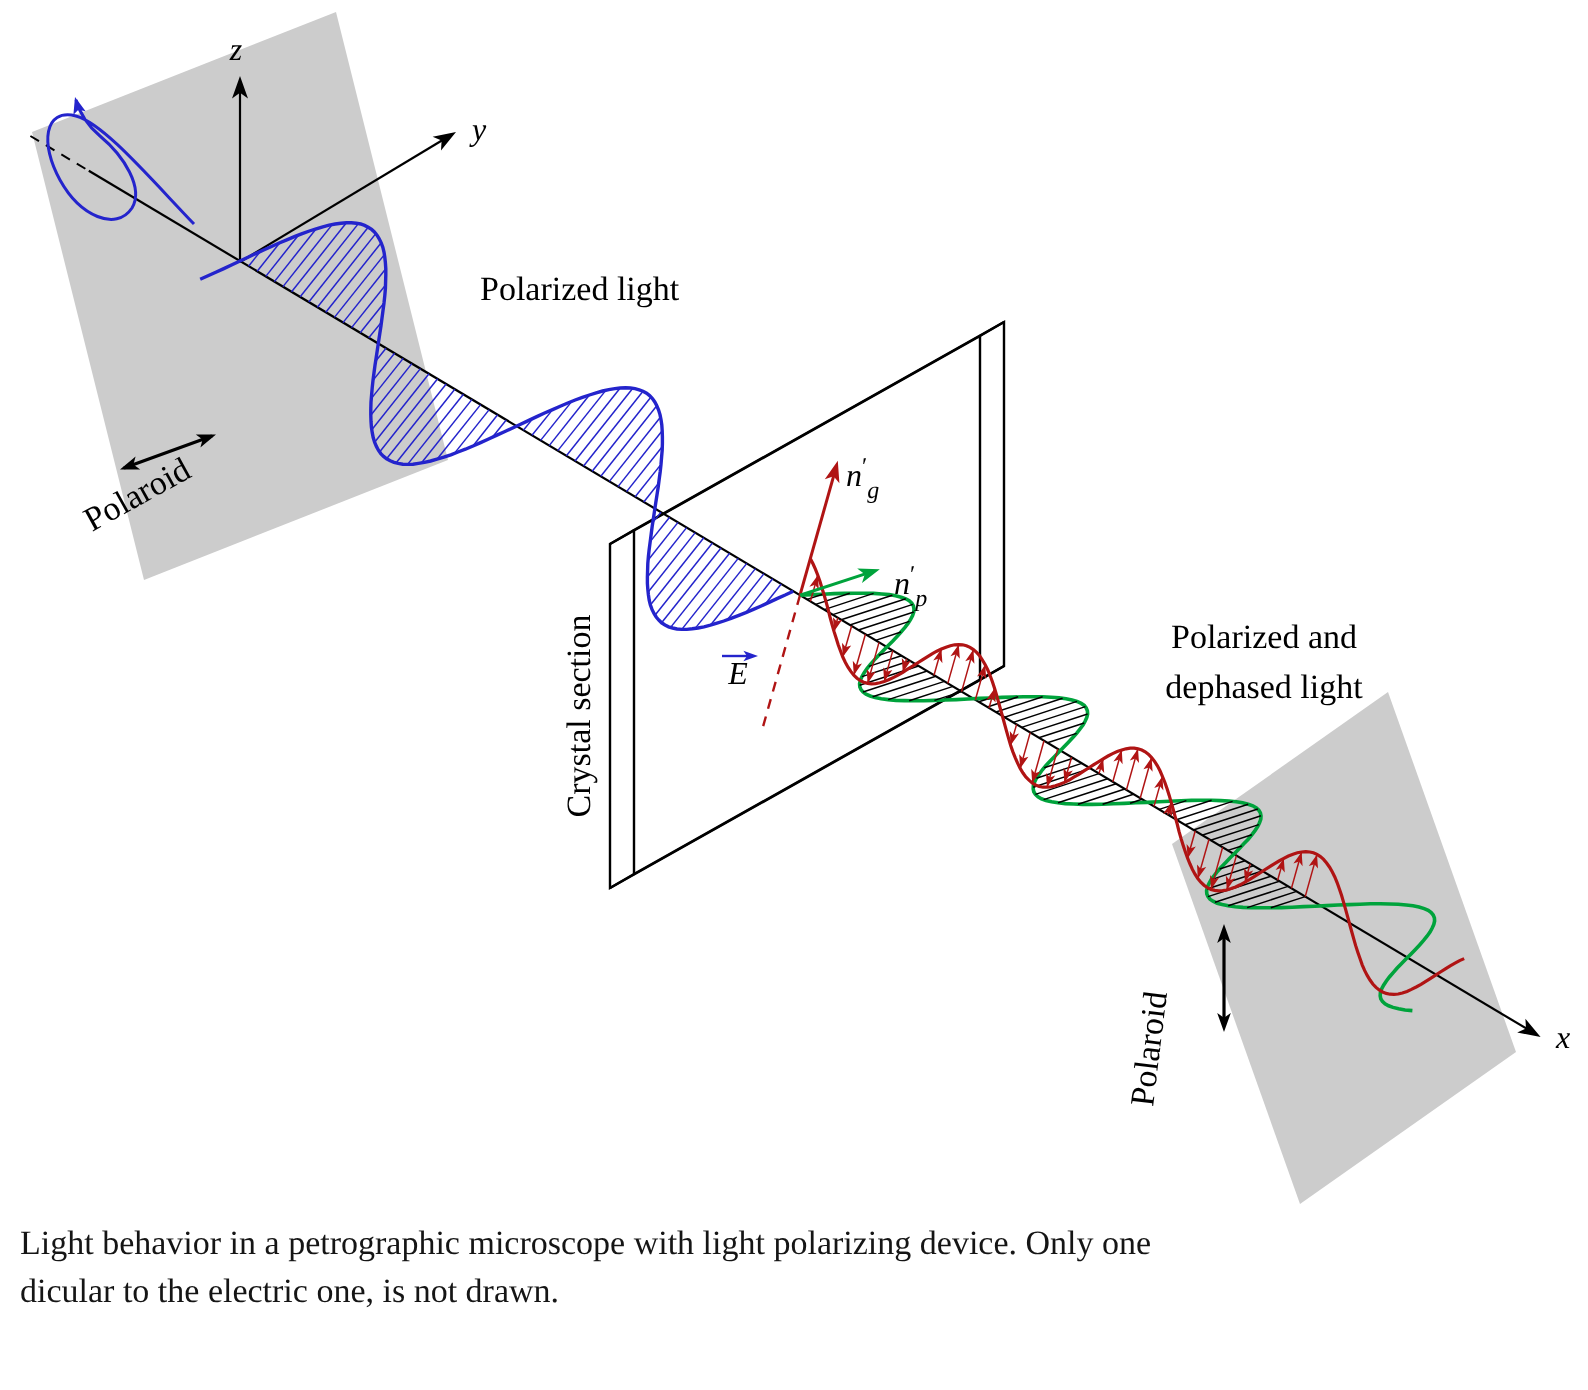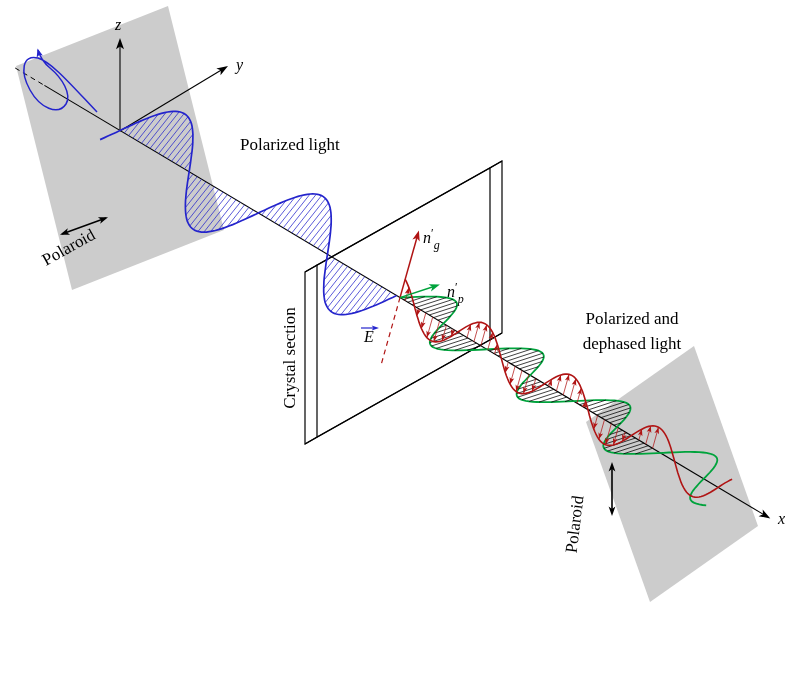--- a/index.html
+++ b/index.html
@@ -254,14 +254,16 @@
     <text class="t17" x="580" y="525" text-anchor="middle" transform="rotate(-83 580 525)" fill="#b9b9b9">Polaroid</text>
 
     <text class="t16" x="423" y="243" fill="#b01414"><tspan class="it">n</tspan><tspan dy="-6" font-size="12">′</tspan><tspan dy="12" font-size="12" class="it">g</tspan></text>
 
     <text class="t16" x="447" y="297" fill="#00a33c"><tspan class="it">n</tspan><tspan dy="-6" font-size="12">′</tspan><tspan dy="12" font-size="12" class="it">p</tspan></text>
 
     <text class="t16 it" x="369" y="342" text-anchor="middle" fill="#2424cc">E</text>
   </svg>
 
   <div class="caption">
+    <div>Light behavior in a petrographic microscope with light polarizing device. Only one</div>
+    <div>dicular to the electric one, is not drawn.</div>
   </div>
 </div>
 
 </body></html>

